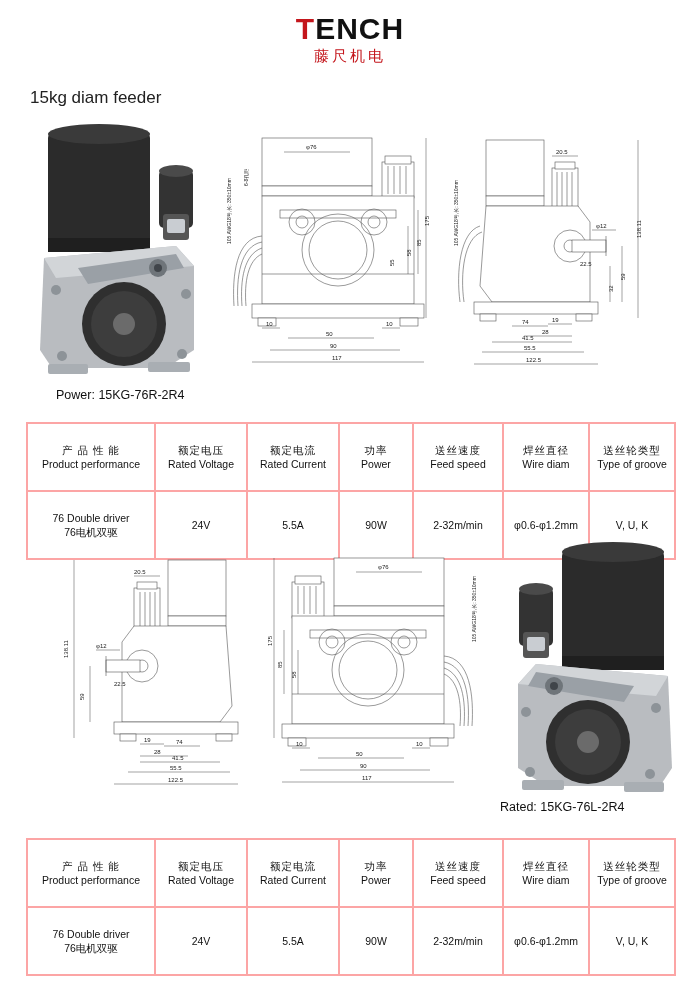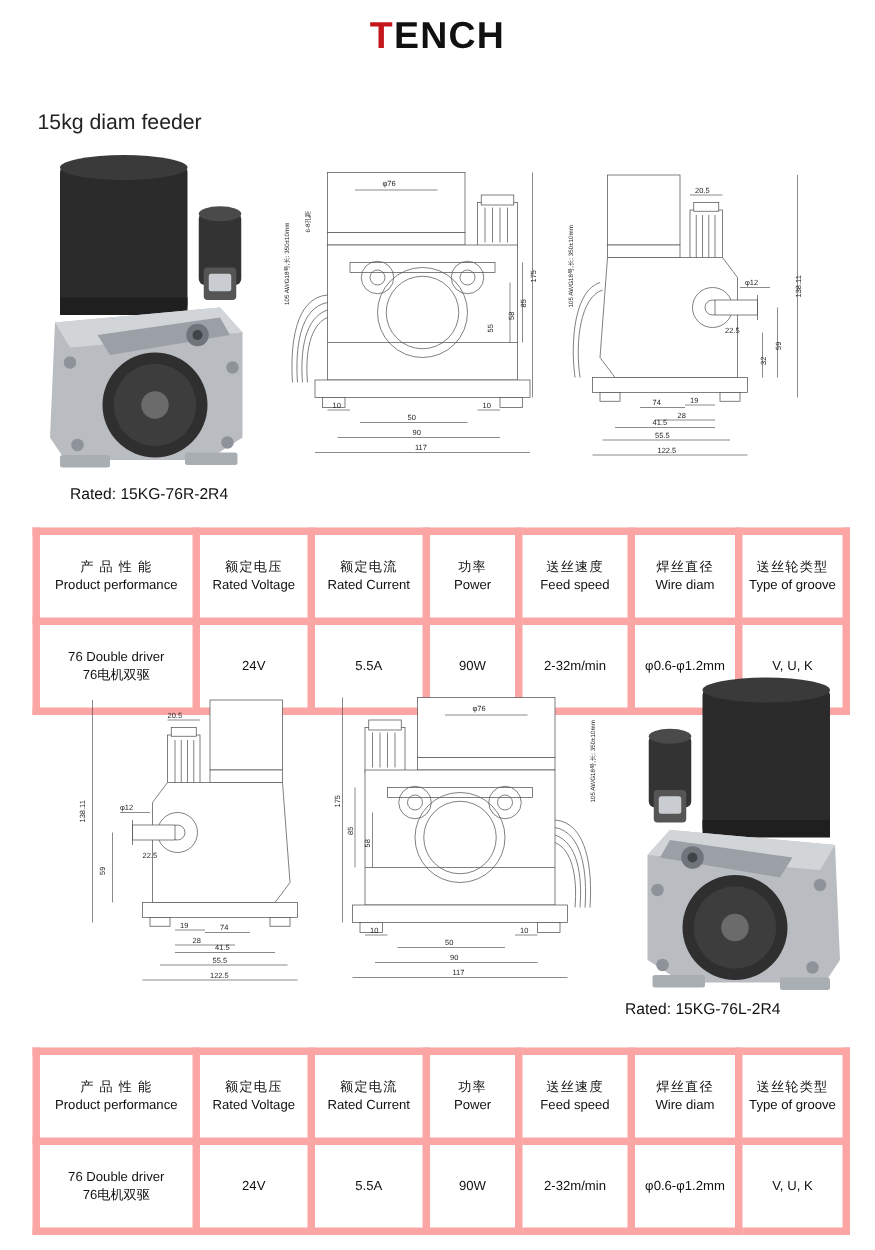--- a/index.html
+++ b/index.html
@@ -71,21 +71,21 @@
     display: block;
   }
 
   
   .spec-table {
     position: absolute;
     border-collapse: collapse;
     table-layout: fixed;
   }
   .spec-table td {
-    border: 6px solid #fca5a5;
+    border: 2px solid #fca5a5;
     text-align: center;
     vertical-align: middle;
     font-size: 10.5px;
     line-height: 1.35;
     padding: 16px 2px;
     color: #111;
   }
   .spec-table .hdr td {
     height: 34px;
   }
@@ -126,20 +126,21 @@
 </style>
 </head>
 <body>
 
 <div class="page">
 
   <div class="logo-wrap">
     <div class="logo-mark">
       <span><span class="accent">T</span>ENCH</span>
     </div>
+    <div class="logo-sub">藤尺机电</div>
   </div>
 
   <div class="page-title">15kg diam feeder</div>
 
   <div class="fig" style="top:118px; left:26px; width:200px; height:260px;">
     <svg width="200" height="260" viewBox="0 0 200 260">
 
       <rect x="22" y="14" width="102" height="118" rx="6" fill="#2b2b2b"></rect>
       <ellipse cx="73" cy="16" rx="51" ry="10" fill="#3a3a3a"></ellipse>
       <rect x="22" y="120" width="102" height="14" fill="#1f1f1f"></rect>
@@ -162,21 +163,21 @@
 
       <circle cx="30" cy="172" r="5" fill="#8d9398"></circle>
       <circle cx="160" cy="176" r="5" fill="#8d9398"></circle>
       <circle cx="36" cy="238" r="5" fill="#8d9398"></circle>
       <circle cx="156" cy="236" r="5" fill="#8d9398"></circle>
 
       <rect x="22" y="246" width="40" height="10" rx="2" fill="#a9aeb3"></rect>
       <rect x="122" y="244" width="42" height="10" rx="2" fill="#a9aeb3"></rect>
     </svg>
   </div>
-  <div class="caption" style="top:388px; left:56px;">Rated: 15KG-76R-2R4</div>
+  <div class="caption" style="top:388px; left:56px;">Power: 15KG-76R-2R4</div>
 
   <div class="fig draw" style="top:126px; left:222px; width:228px; height:255px;">
     <svg width="228" height="255" viewBox="0 0 228 255">
 
       <rect x="40" y="12" width="110" height="48" class="thinfill"></rect>
       <rect x="40" y="60" width="110" height="10" class="thinfill"></rect>
 
       <rect x="160" y="36" width="32" height="36" class="thinfill"></rect>
       <rect x="163" y="30" width="26" height="8" class="thinfill"></rect>
       <line x1="166" y1="40" x2="166" y2="68" class="thin"></line>

